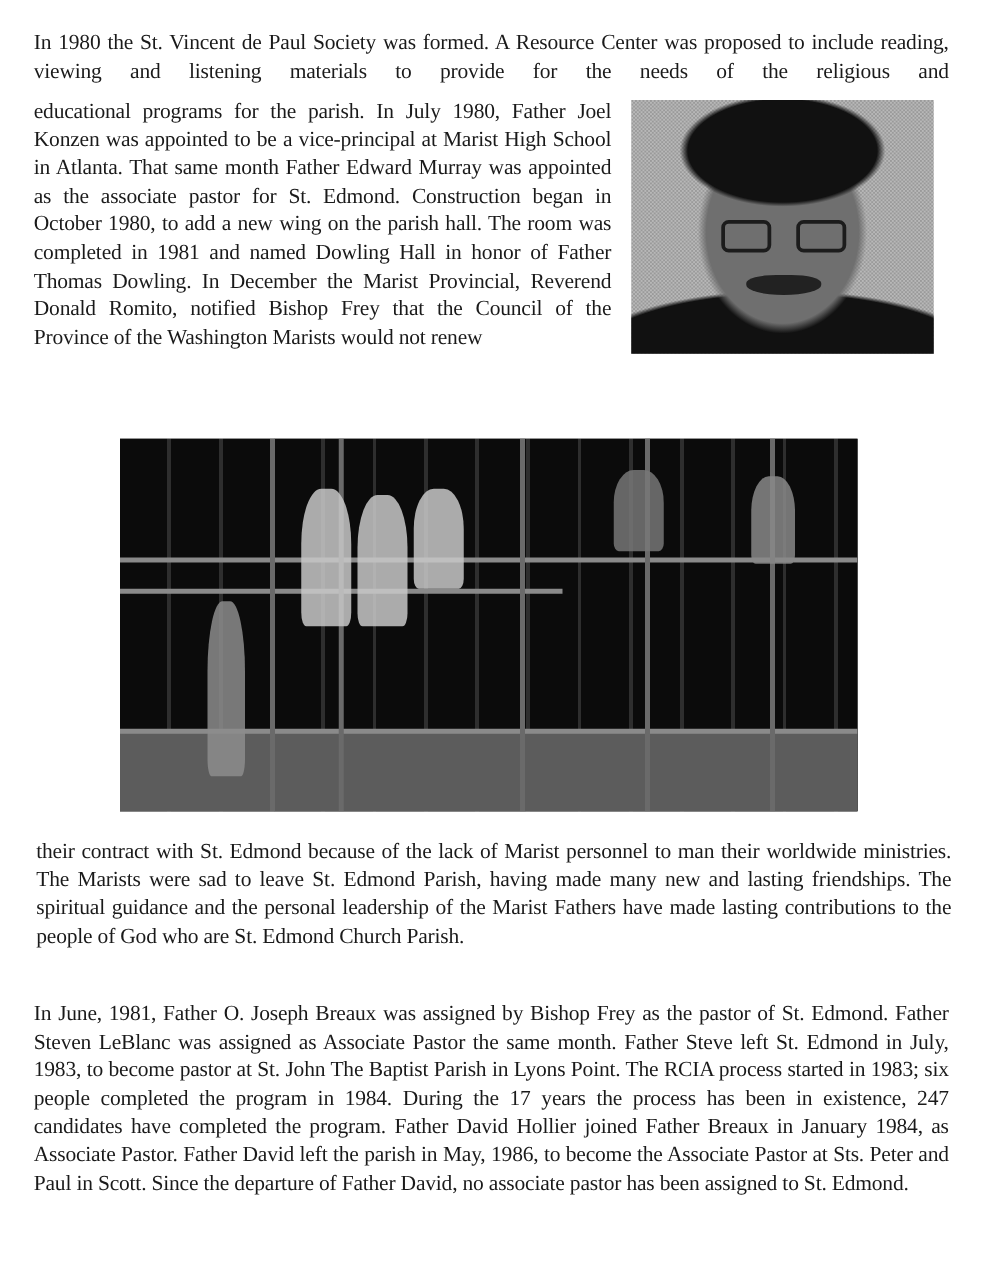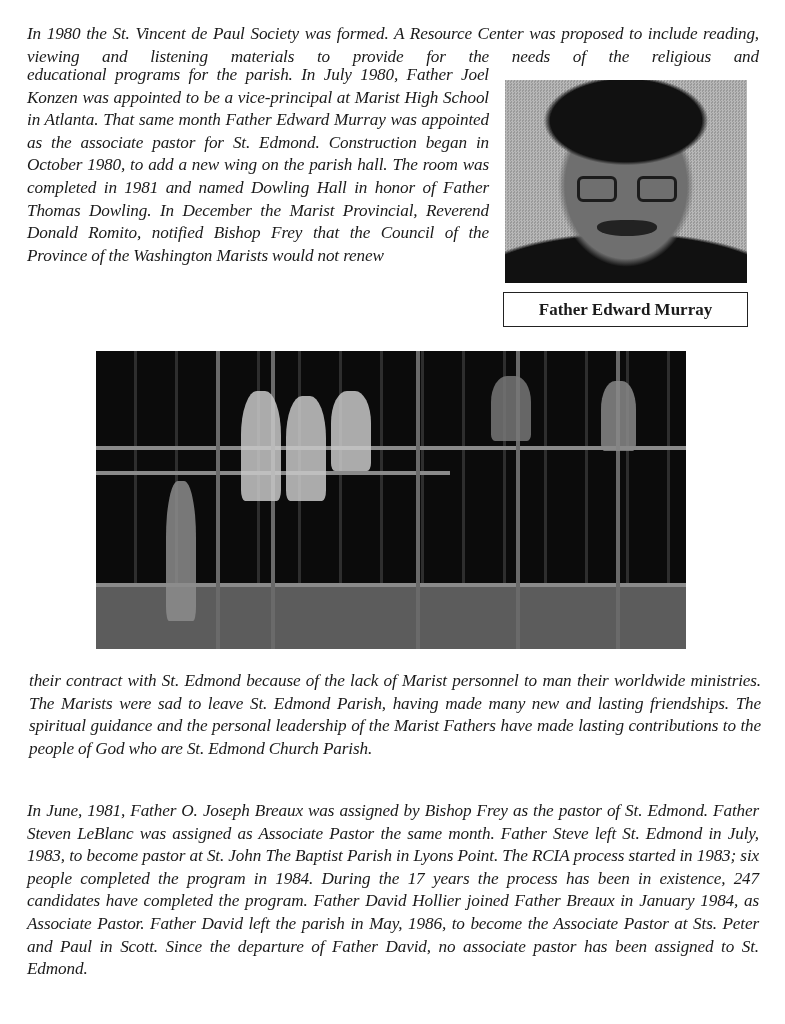--- a/index.html
+++ b/index.html
@@ -21,28 +21,27 @@
       width: 785px; height: 1024px;
     }
     .para {
       position: absolute;
       font-size: 17.2px;
       line-height: 22.6px;
       text-align: justify;
       margin: 0;
       letter-spacing: -0.15px;
       word-spacing: 0px;
-      font-style: italic;
     }
     #para-1-top {
       left: 27px; top: 23px; width: 732px;
       text-align-last: justify;
     }
     #para-1-left {
-      left: 27px; top: 64px; width: 462px;
+      left: 27px; top: 78px; width: 462px;
     }
     #para-1-cont {
       left: 29px; top: 670px; width: 732px;
     }
     #para-2 {
       left: 27px; top: 800px; width: 732px;
     }
     .portrait {
       position: absolute;
       left: 505px; top: 80px;
@@ -127,21 +126,20 @@
   <p class="para" id="para-1-left">educational programs for the parish. In July 1980, Father Joel Konzen was appointed to be a vice-principal at Marist High School in Atlanta.  That same month Father Edward Murray was appointed as the associate pastor for St. Edmond.  Construction began in October 1980, to add a new wing on the parish hall.  The room was completed in 1981 and named Dowling Hall in honor of Father Thomas Dowling.   In December the Marist Provincial, Reverend Donald Romito, notified Bishop Frey that the Council of the Province of the Washington Marists would not renew</p>
 
   <div class="portrait">
     <div class="glasses">
       <span></span>
       <span></span>
     </div>
     <div class="mustache"></div>
   </div>
 
-  <div class="caption-box">Father Edward Murray</div>
 
   <div class="scaffold-photo">
     <div class="rail" style="top:95px"></div>
     <div class="rail" style="top:120px; width:60%"></div>
     <div class="rail" style="top:232px"></div>
     <div class="pole" style="left:120px"></div>
     <div class="pole" style="left:175px"></div>
     <div class="pole" style="left:320px"></div>
     <div class="pole" style="left:420px"></div>
     <div class="pole" style="left:520px"></div>

